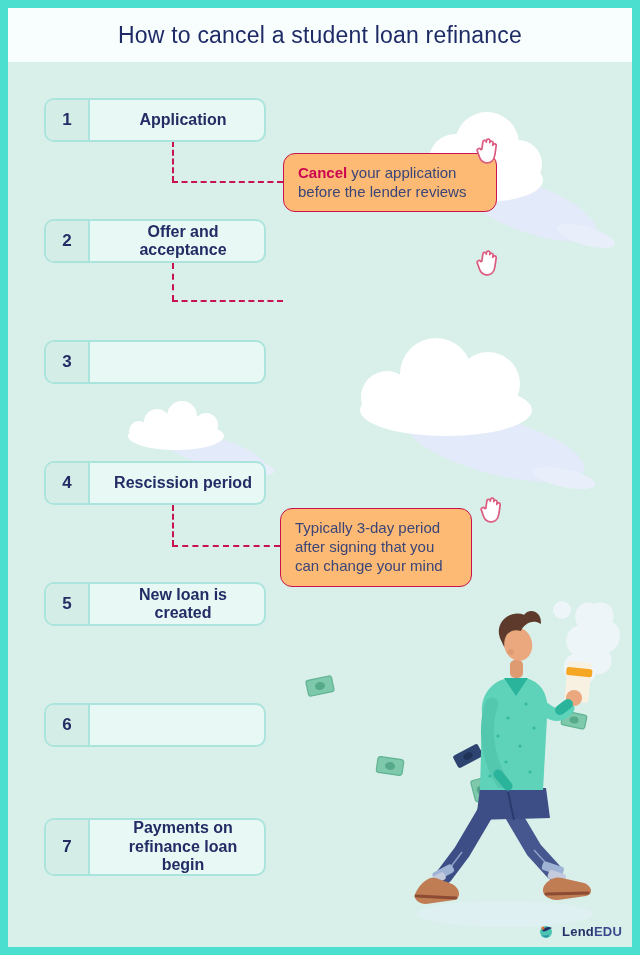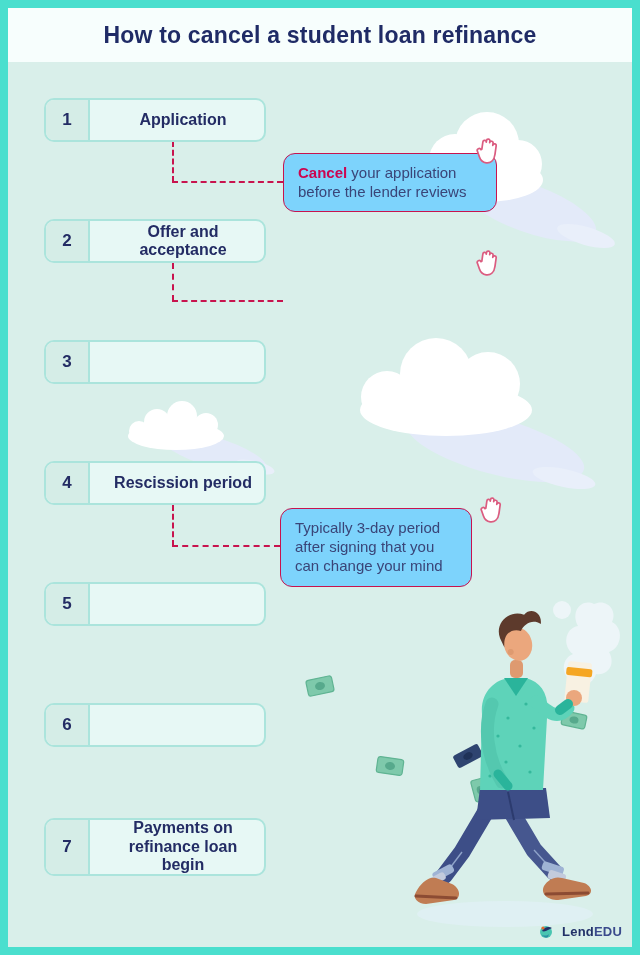--- a/index.html
+++ b/index.html
@@ -6,21 +6,21 @@
   *{box-sizing:border-box;font-family:"Liberation Sans","DejaVu Sans",sans-serif;}
   .canvas{
     position:relative;width:640px;height:955px;overflow:hidden;
     border:8px solid #4ADFCE;background:#D9EFEA;
   }
   .header{
     position:absolute;left:0;top:0;width:624px;height:54px;
     background:#F7FEFD;display:flex;align-items:center;justify-content:center;
   }
   .title{
-    color:#1F2B66;font-size:23px;font-weight:700;letter-spacing:.2px;
+    color:#1F2B66;font-size:23px;font-weight:400;letter-spacing:.2px;
   }
   .art{position:absolute;left:0;top:0;width:624px;height:939px;z-index:1;}
   
   .step{
     position:absolute;left:36px;width:222px;height:44px;z-index:2;
     background:#E7F8F5;border:2px solid #ABE4DC;border-radius:10px;
     display:flex;align-items:stretch;overflow:hidden;
   }
   .step .num{
     width:44px;background:#D5EDE7;border-right:2px solid #ABE4DC;
@@ -30,21 +30,21 @@
   .step .lbl{
     flex:1;display:flex;align-items:center;justify-content:center;text-align:center;
     color:#232C64;font-size:16px;font-weight:800;line-height:1.15;padding:2px 8px;margin-left:12px;
   }
   
   .conn-v{position:absolute;width:0;border-left:2px dashed #C8134E;z-index:1;}
   .conn-h{position:absolute;height:0;border-top:2px dashed #C8134E;z-index:1;}
   
   .callout{
     position:absolute;width:214px;z-index:2;
-    background:#7dd3fc;border:1.5px solid #C8134E;border-radius:12px;
+    background:#fdba74;border:1.5px solid #C8134E;border-radius:12px;
     padding:9px 12px 10px 14px;
     color:#3A4578;font-size:15px;line-height:1.28;
   }
   .callout .hl{color:#CC0550;font-weight:800;}
   .hand{
     position:absolute;z-index:3;width:26px;height:30px;
   }
   
   .brand{
     position:absolute;right:10px;bottom:8px;z-index:3;
@@ -199,20 +199,21 @@
   </div>
   <div class="step" style="top:332px;">
     <div class="num">3</div>
   </div>
   <div class="step" style="top:453px;">
     <div class="num">4</div>
     <div class="lbl">Rescission period</div>
   </div>
   <div class="step" style="top:574px;">
     <div class="num">5</div>
+    <div class="lbl">New loan is created</div>
   </div>
   <div class="step" style="top:695px;">
     <div class="num">6</div>
   </div>
   <div class="step" style="top:810px;height:58px;">
     <div class="num">7</div>
     <div class="lbl">Payments on refinance loan begin</div>
   </div>
 
   <div class="callout" style="left:275px;top:145px;">

